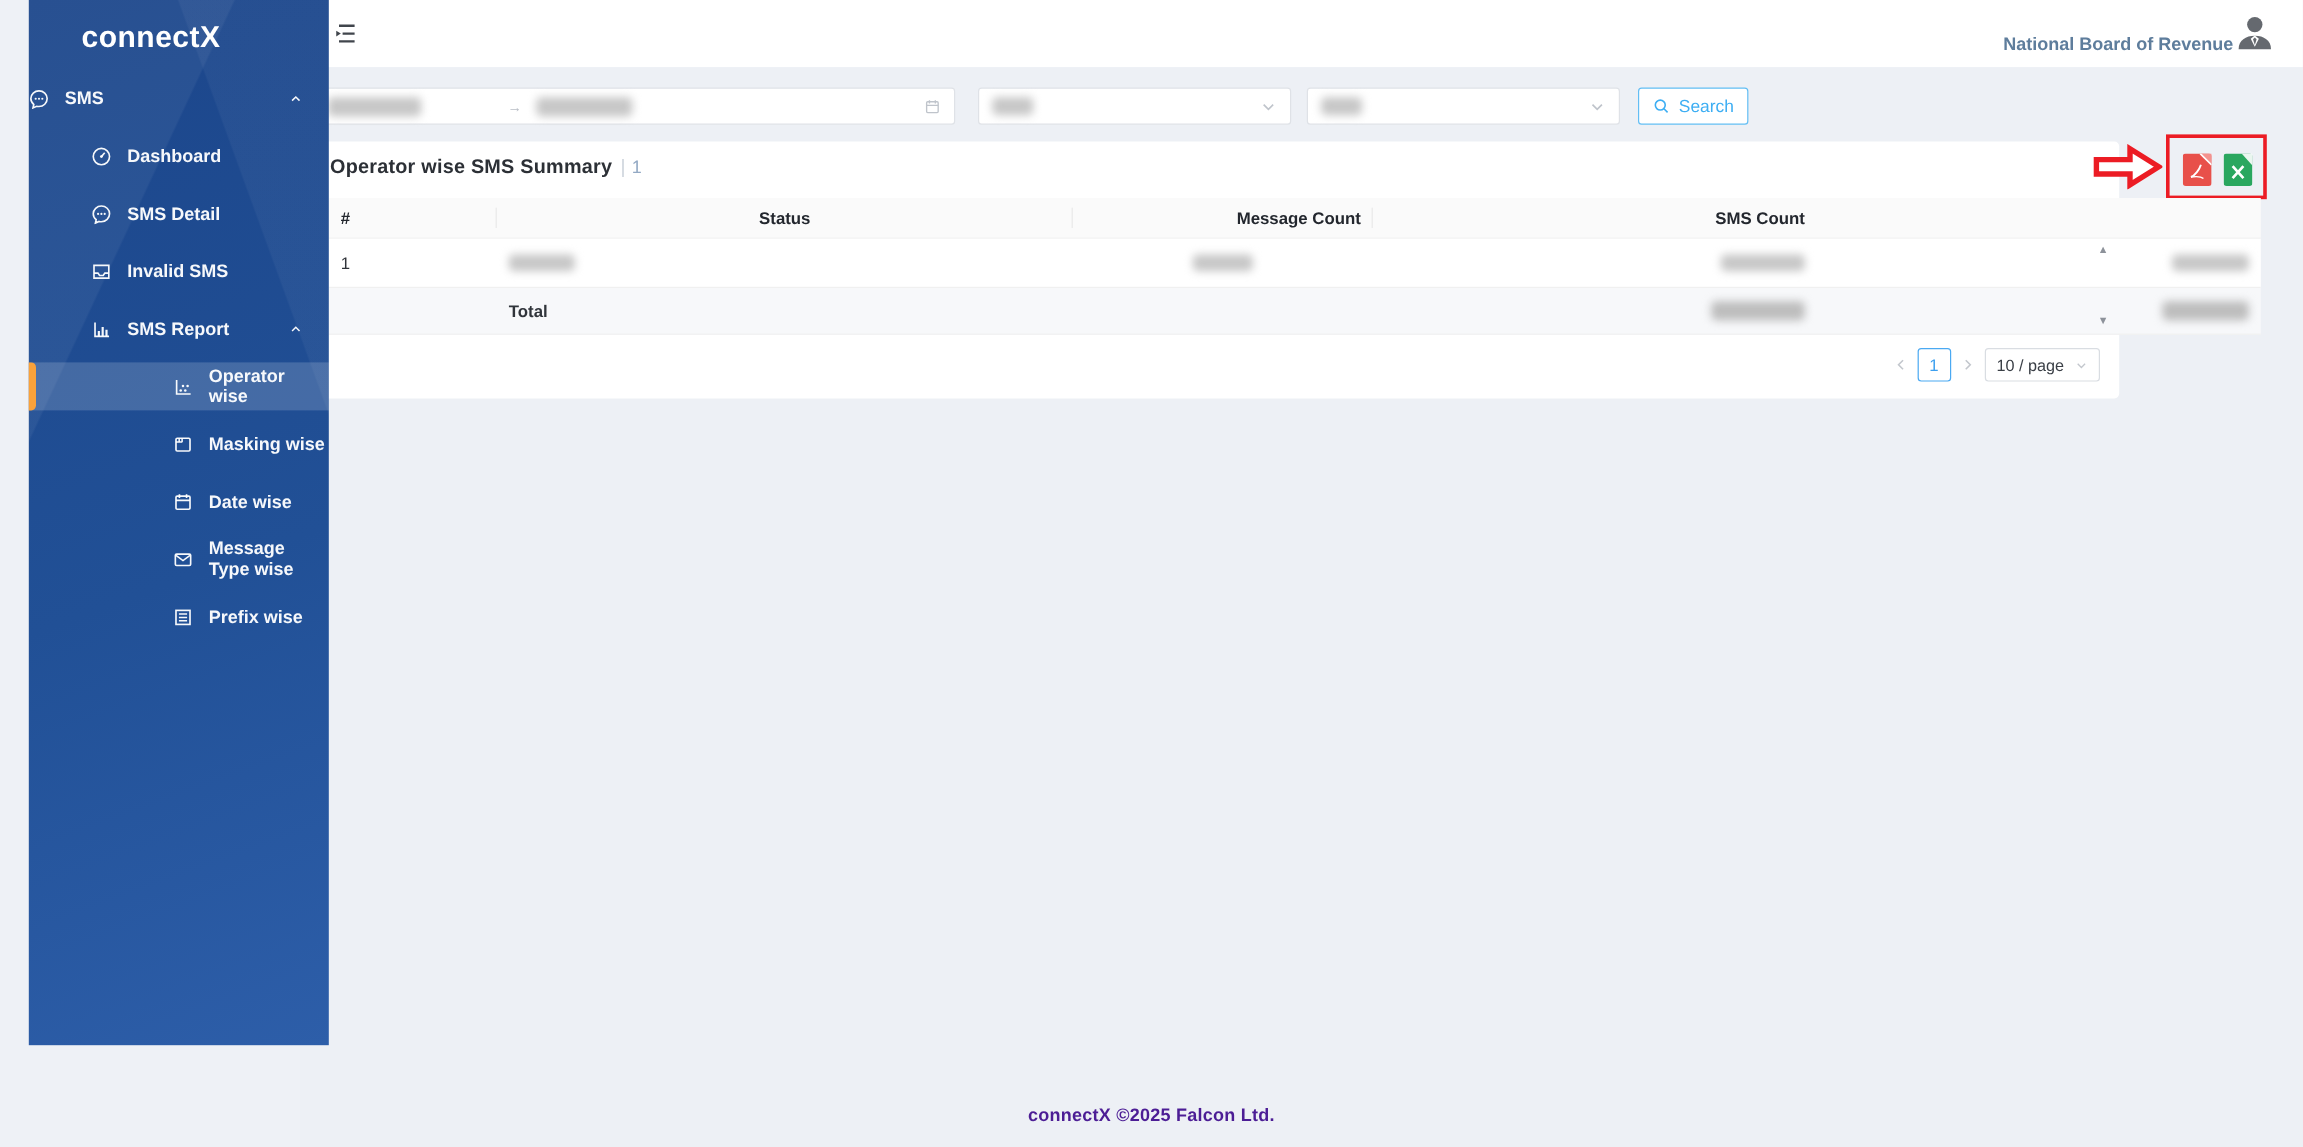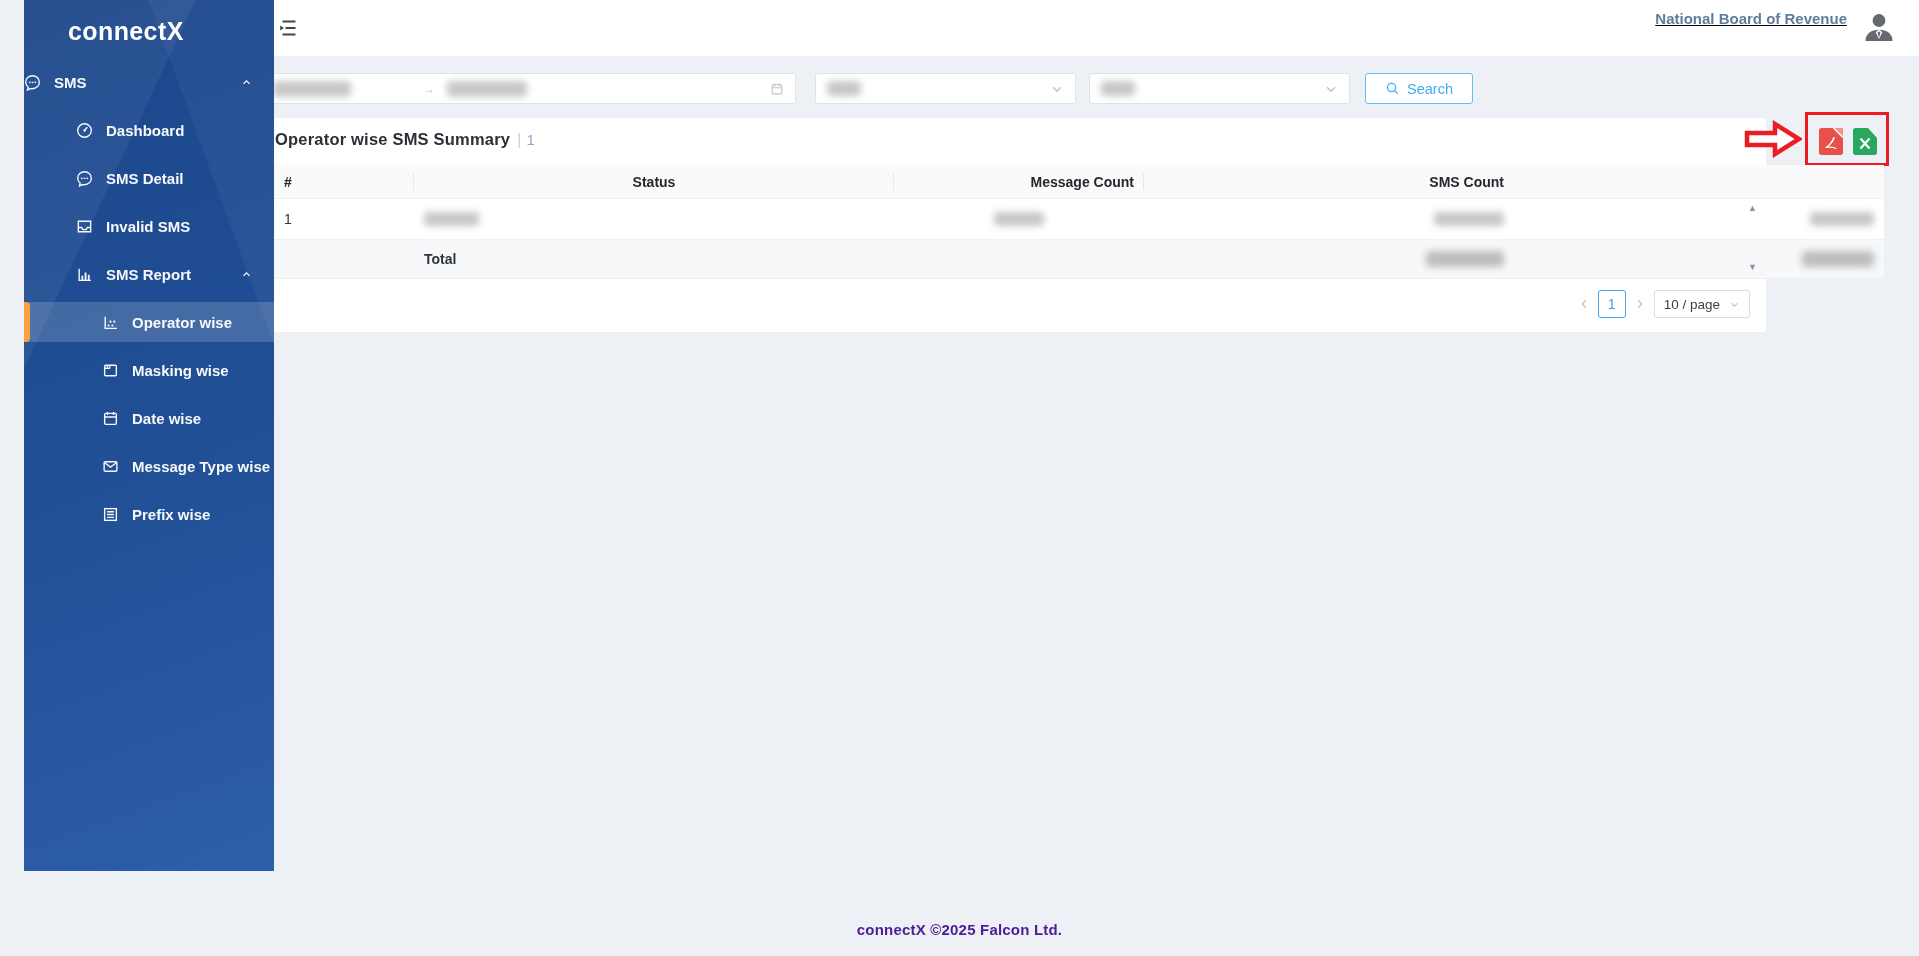--- a/index.html
+++ b/index.html
@@ -12,50 +12,50 @@
       linear-gradient(115deg, rgba(255,255,255,0.055) 0%, rgba(255,255,255,0.055) 26%, rgba(255,255,255,0) 26.3%),
       linear-gradient(250deg, rgba(255,255,255,0.045) 0%, rgba(255,255,255,0.045) 22%, rgba(255,255,255,0) 22.3%),
       linear-gradient(160deg, #1c468b 0%, #215096 55%, #2d5ea9 100%);
     z-index:5;margin-left:12px; }
   .logo { padding:15px 0 0 44px; font-size:25px; font-weight:700; letter-spacing:.4px; line-height:32px; }
   .menu { margin-top:15px; }
   .menu-item { position:relative; height:40px; margin:8px 0; display:flex; align-items:center;
     gap:13px; font-size:15px; font-weight:600; color:rgba(255,255,255,.96); cursor:pointer; }
   .menu-item.lvl1 { }
   .menu-item.lvl2 { padding-left:52px; }
-  .menu-item.lvl3 { padding-left:78px; }
+  .menu-item.lvl3 { padding-left:120px; }
   .menu-item .mi { width:17px; height:17px; flex:0 0 17px; }
   .menu-item .chev { margin-left:auto; margin-right:22px; width:11px; height:11px; }
   .menu-item.active { background:rgba(255,255,255,.17); }
   .menu-item.active::before { content:""; position:absolute; left:0; top:0; bottom:0; width:6px;
     background:#f9a23b; border-radius:0 4px 4px 0; }
 
   
   .topbar { position:absolute; left:250px; top:0; width:1669px; height:56px; background:#fff;
     display:flex; align-items:center; }
   .fold-btn { margin-left:28px; width:22px; height:22px; cursor:pointer; }
-  .topbar-right { margin-left:auto; display:flex; align-items:flex-start; margin-right:22px; gap:14px;text-decoration:underline; }
+  .topbar-right { margin-left:auto; display:flex; align-items:flex-end; margin-right:22px; gap:0; }
   .org-name { font-size:15px; font-weight:700; color:#5e7d9c; }
   .avatar { width:36px; height:36px; }
 
   
   .content { position:absolute; left:250px; top:56px; width:1669px; height:900px; background:#edf0f5; }
 
   .f-box { position:absolute; top:17px; height:31px; background:#fff; border:1px solid #dfe2e7;
     border-radius:3px; display:flex; align-items:center; cursor:pointer; }
   .date-range { left:6px;  width:540px; padding:0 11px; }
   .sel-1     { left:565px; width:261px; padding:0 11px; }
   .sel-2     { left:839px; width:261px; padding:0 11px; }
   .blur { background:#c7c7c7; filter:blur(3.5px); border-radius:4px; }
   .d1 { width:78px; height:16px; margin-left:5px; }
   .dsep { color:#b9bec6; font-size:12px; margin:0 12px 0 72px; }
   .d2 { width:80px; height:16px; }
   .suffix { margin-left:auto; width:14px; height:14px; }
   .sblur { width:34px; height:15px; }
-  .search-btn { position:absolute; left:1115px; top:17px; width:108px; height:31px; background:#fff;
+  .search-btn { position:absolute; left:1115px; top:17px; width:92px; height:31px; background:#fff;
     border:1px solid #63bef4; border-radius:3px; color:#3daef3; font-size:14.5px;
     display:flex; align-items:center; justify-content:center; gap:7px; cursor:pointer; }
 
   
   .card { position:absolute; left:8px; top:62px; width:1508px; height:214px; background:#fff;
     border-radius:4px; }
   .card-title { position:absolute; left:17px; top:12px; font-size:16.5px; font-weight:700;
     color:#2c3036; letter-spacing:.2px; }
   .t-pipe { color:#ccd3db; font-weight:400; margin-left:7px; font-size:16px; }
   .t-count { color:#93a9c4; font-weight:500; margin-left:5px; font-size:15px; }

